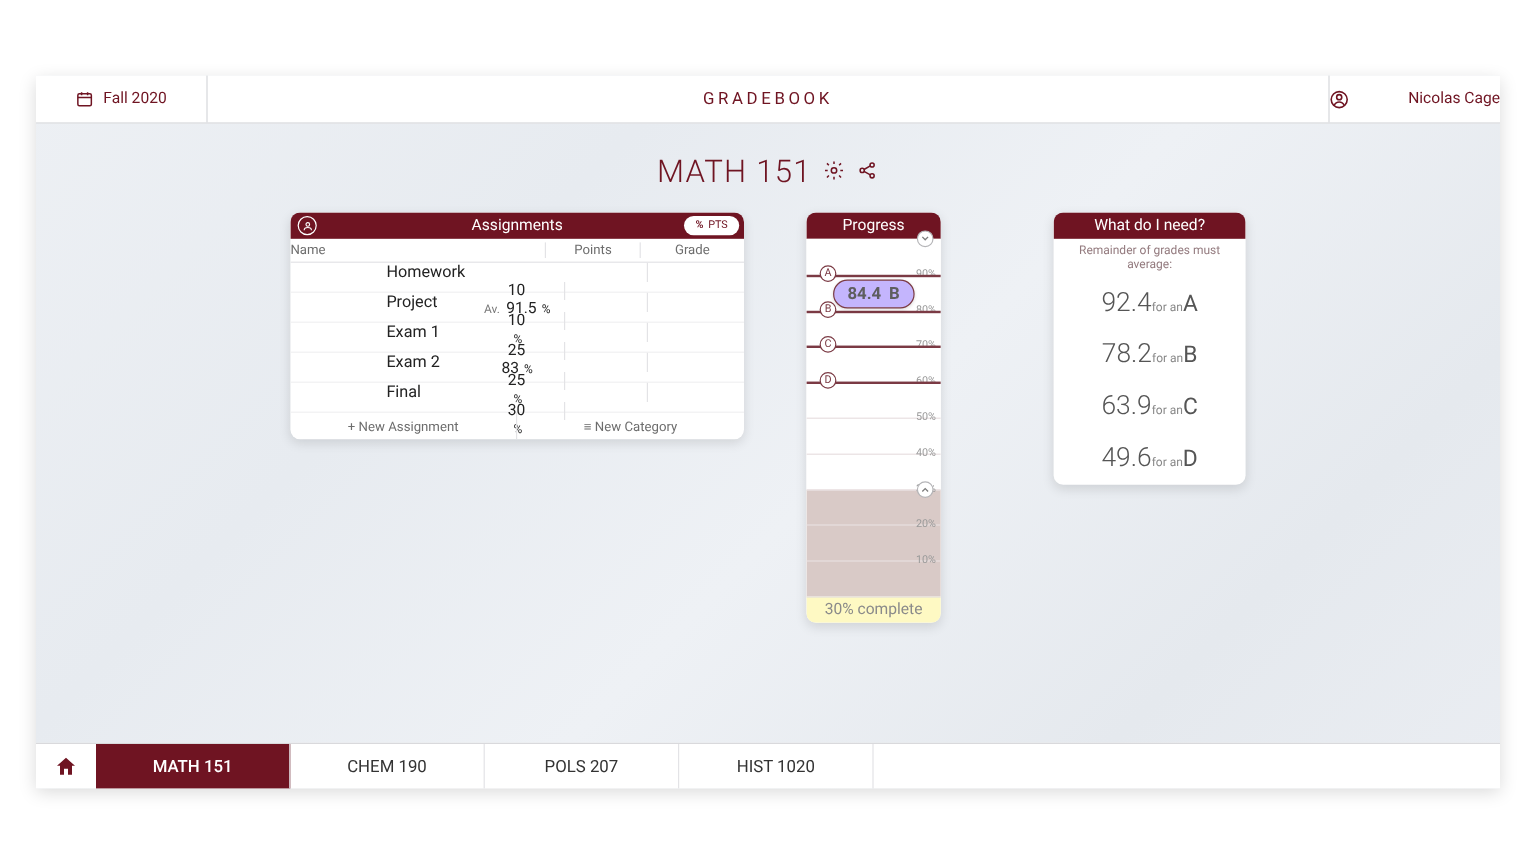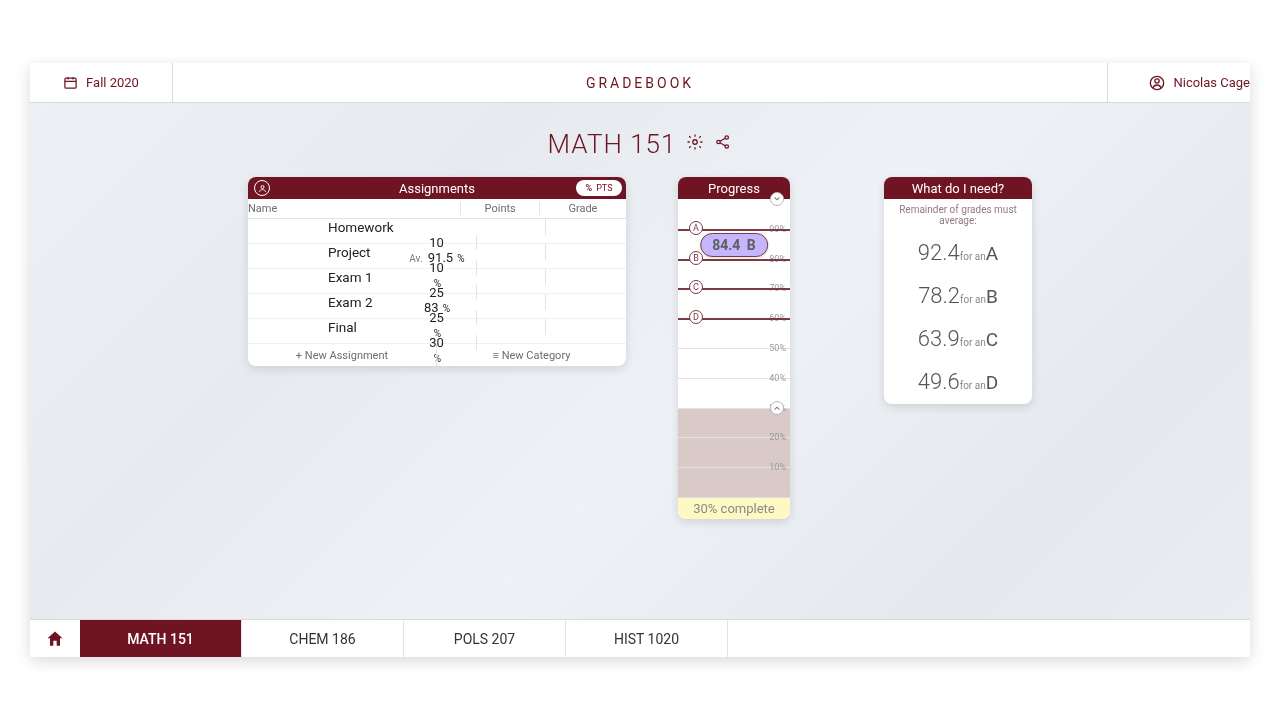--- a/index.html
+++ b/index.html
@@ -39,21 +39,21 @@
   flex: 1;
   display: flex; align-items: center; justify-content: center;
   color: #6F1422;
   letter-spacing: 3px;
   font-size: 14px;
   font-weight: 400;
 }
 .header .user {
   width: 143px;
   border-left: 1px solid #d6d8db;
-  display: flex; align-items: center; justify-content: flex-end;
+  display: flex; align-items: center; justify-content: space-between;
   gap: 8px;
   color: #6F1422;
   font-size: 13px;
   cursor: pointer;
 }
 .icon-svg { flex-shrink:0; }
 
 
 .course-title-row {
   display:flex; justify-content:center; align-items:center;
@@ -174,21 +174,21 @@
 .progress .footer {
   background:#fef9c3;
   color:#8a8a8a;
   height:22px; font-size:13px;
   display:flex;align-items:center;justify-content:center;
   border-top:1px solid #e3dedc;
 }
 .progress .botmark { bottom:20px; right:6px; }
 
 
-.need { width:148px;margin-left:42px; }
+.need { width:160px;margin-left:42px; }
 .need .sub {
   font-size:10px; color:#937a7e; text-align:center; padding:5px 4px 6px;
 }
 .need .nrow {
   display:flex; align-items:baseline; justify-content:center;
   gap:0; padding:8px 0 10px;
   color:#555;
 }
 .need .nrow .nval { font-size:22px; font-weight:300; color:#555; }
 .need .nrow .nfor { font-size:10px; color:#888; }
@@ -385,18 +385,18 @@
   </div>
 
   <div class="bottom-tabs">
     <div class="home">
       <svg width="20" height="20" viewBox="0 0 24 24" fill="#6F1422">
           <path d="M12 3l9 8h-3v9h-4v-6h-4v6H6v-9H3z"></path>
         </svg>
     </div>
     <div id="tabs-container" style="display:flex;">
         <div class="tab active">MATH 151</div>
-        <div class="tab">CHEM 186</div>
+        <div class="tab">CHEM 190</div>
         <div class="tab">POLS 207</div>
         <div class="tab">HIST 1020</div>
       </div>
   </div>
 </div>
 
 </body></html>

